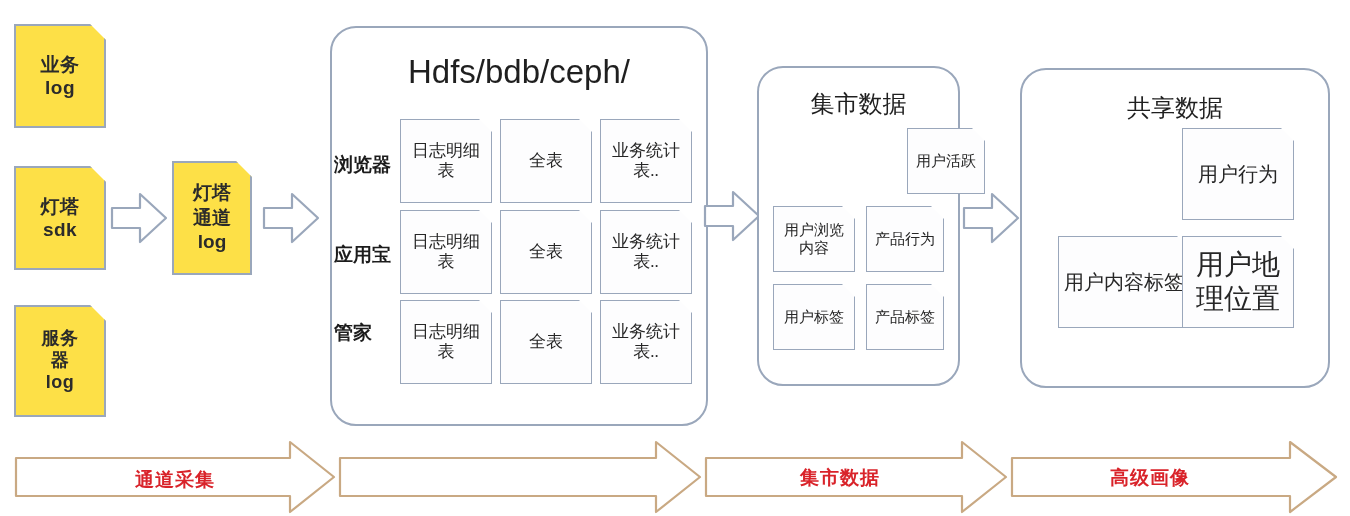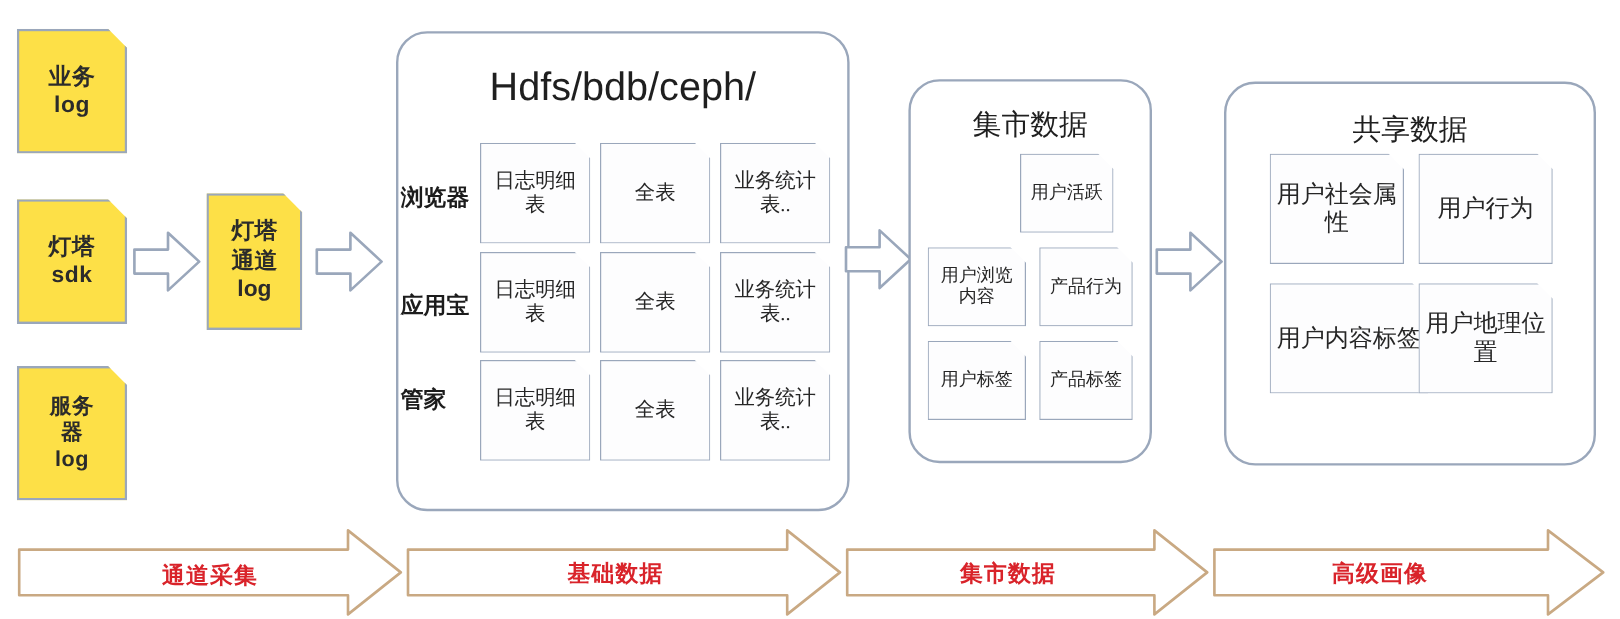--- a/index.html
+++ b/index.html
@@ -171,21 +171,21 @@
   <div class="blockarrow" style="left:703px;top:188px;width:58px;height:56px;">
     <svg width="58" height="56" viewBox="0 0 58 56">
       <polygon points="2,18 30,18 30,4 56,28 30,52 30,38 2,38" fill="#ffffff" stroke="#9aa7bb" stroke-width="2.2" stroke-linejoin="round"></polygon>
     </svg>
   </div>
 
   <div class="panel" style="left:757px;top:66px;width:203px;height:320px;">
     <div class="panel-title" style="top:20px;font-size:24px;">集市数据</div>
   </div>
 
-  <div class="card" style="left:850px;top:128px;width:78px;height:66px;">
+  <div class="card" style="left:907px;top:128px;width:78px;height:66px;">
     <div class="ctxt" style="font-size:15px;">用户活跃</div>
   </div>
   <div class="card" style="left:773px;top:206px;width:82px;height:66px;">
     <div class="ctxt" style="font-size:15px;">用户浏览内容</div>
   </div>
   <div class="card" style="left:866px;top:206px;width:78px;height:66px;">
     <div class="ctxt" style="font-size:15px;">产品行为</div>
   </div>
   <div class="card" style="left:773px;top:284px;width:82px;height:66px;">
     <div class="ctxt" style="font-size:15px;">用户标签</div>
@@ -197,44 +197,40 @@
   <div class="blockarrow" style="left:962px;top:190px;width:58px;height:56px;">
     <svg width="58" height="56" viewBox="0 0 58 56">
       <polygon points="2,18 30,18 30,4 56,28 30,52 30,38 2,38" fill="#ffffff" stroke="#9aa7bb" stroke-width="2.2" stroke-linejoin="round"></polygon>
     </svg>
   </div>
 
   <div class="panel" style="left:1020px;top:68px;width:310px;height:320px;">
     <div class="panel-title" style="top:22px;font-size:24px;">共享数据</div>
   </div>
 
-  <div class="card" style="left:1058px;top:128px;width:112px;height:92px;">
-    <div class="ctxt" style="font-size:20px;">用户社会属性</div>
-  </div>
   <div class="card" style="left:1182px;top:128px;width:112px;height:92px;">
     <div class="ctxt" style="font-size:20px;">用户行为</div>
   </div>
   <div class="card" style="left:1058px;top:236px;width:132px;height:92px;">
     <div class="ctxt" style="font-size:20px;">用户内容标签</div>
   </div>
   <div class="card" style="left:1182px;top:236px;width:112px;height:92px;">
-    <div class="ctxt" style="font-size:20px;">用户地理位置</div>
+    <div class="ctxt" style="font-size:28px;">用户地理位置</div>
   </div>
 
   <div class="banner">
     <svg width="1350" height="78" viewBox="0 0 1350 78">
 
       <polygon points="16,20 290,20 290,4 334,39 290,74 290,58 16,58" fill="#ffffff" stroke="#c9a983" stroke-width="2.2" stroke-linejoin="round"></polygon>
 
       <polygon points="340,20 656,20 656,4 700,39 656,74 656,58 340,58" fill="#ffffff" stroke="#c9a983" stroke-width="2.2" stroke-linejoin="round"></polygon>
 
       <polygon points="706,20 962,20 962,4 1006,39 962,74 962,58 706,58" fill="#ffffff" stroke="#c9a983" stroke-width="2.2" stroke-linejoin="round"></polygon>
 
       <polygon points="1012,20 1290,20 1290,4 1336,39 1290,74 1290,58 1012,58" fill="#ffffff" stroke="#c9a983" stroke-width="2.2" stroke-linejoin="round"></polygon>
     </svg>
 
     <div class="banner-label" style="left:100px;top:29px;width:150px;">通道采集</div>
-    <div class="banner-label" style="left:438px;top:27px;width:150px;">基础数据</div>
     <div class="banner-label" style="left:765px;top:27px;width:150px;">集市数据</div>
     <div class="banner-label" style="left:1075px;top:27px;width:150px;">高级画像</div>
   </div>
 
 </div>
 
 </body></html>

